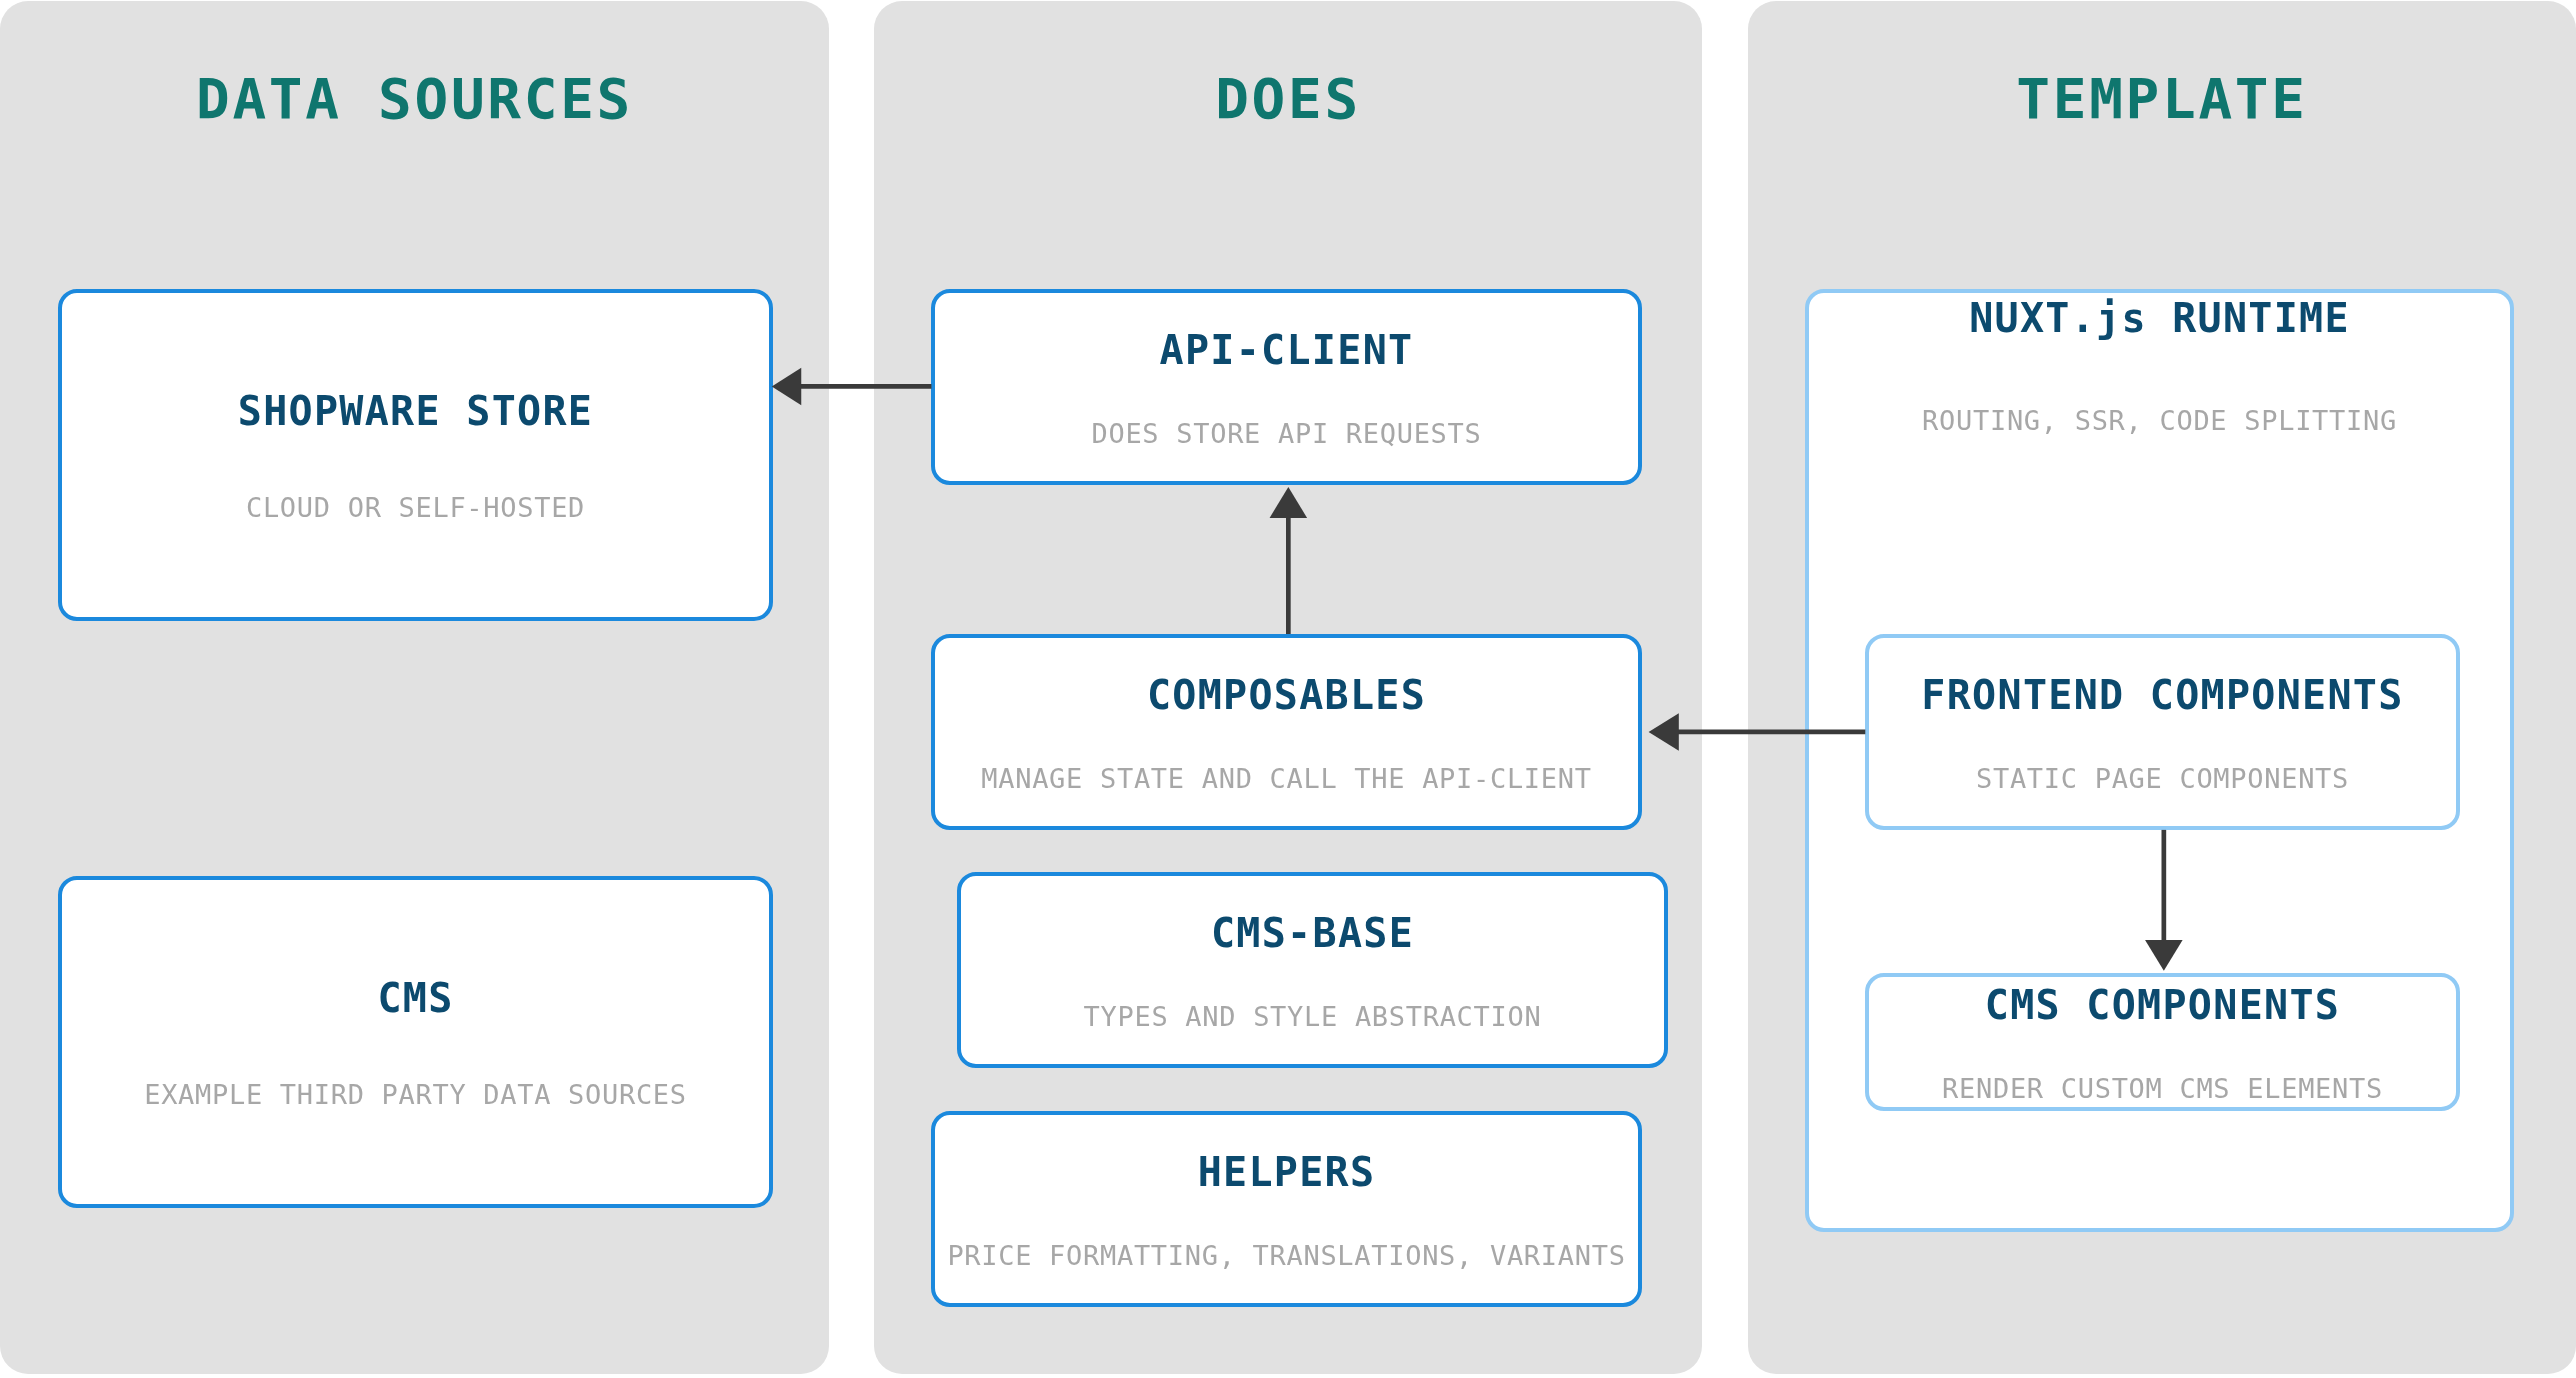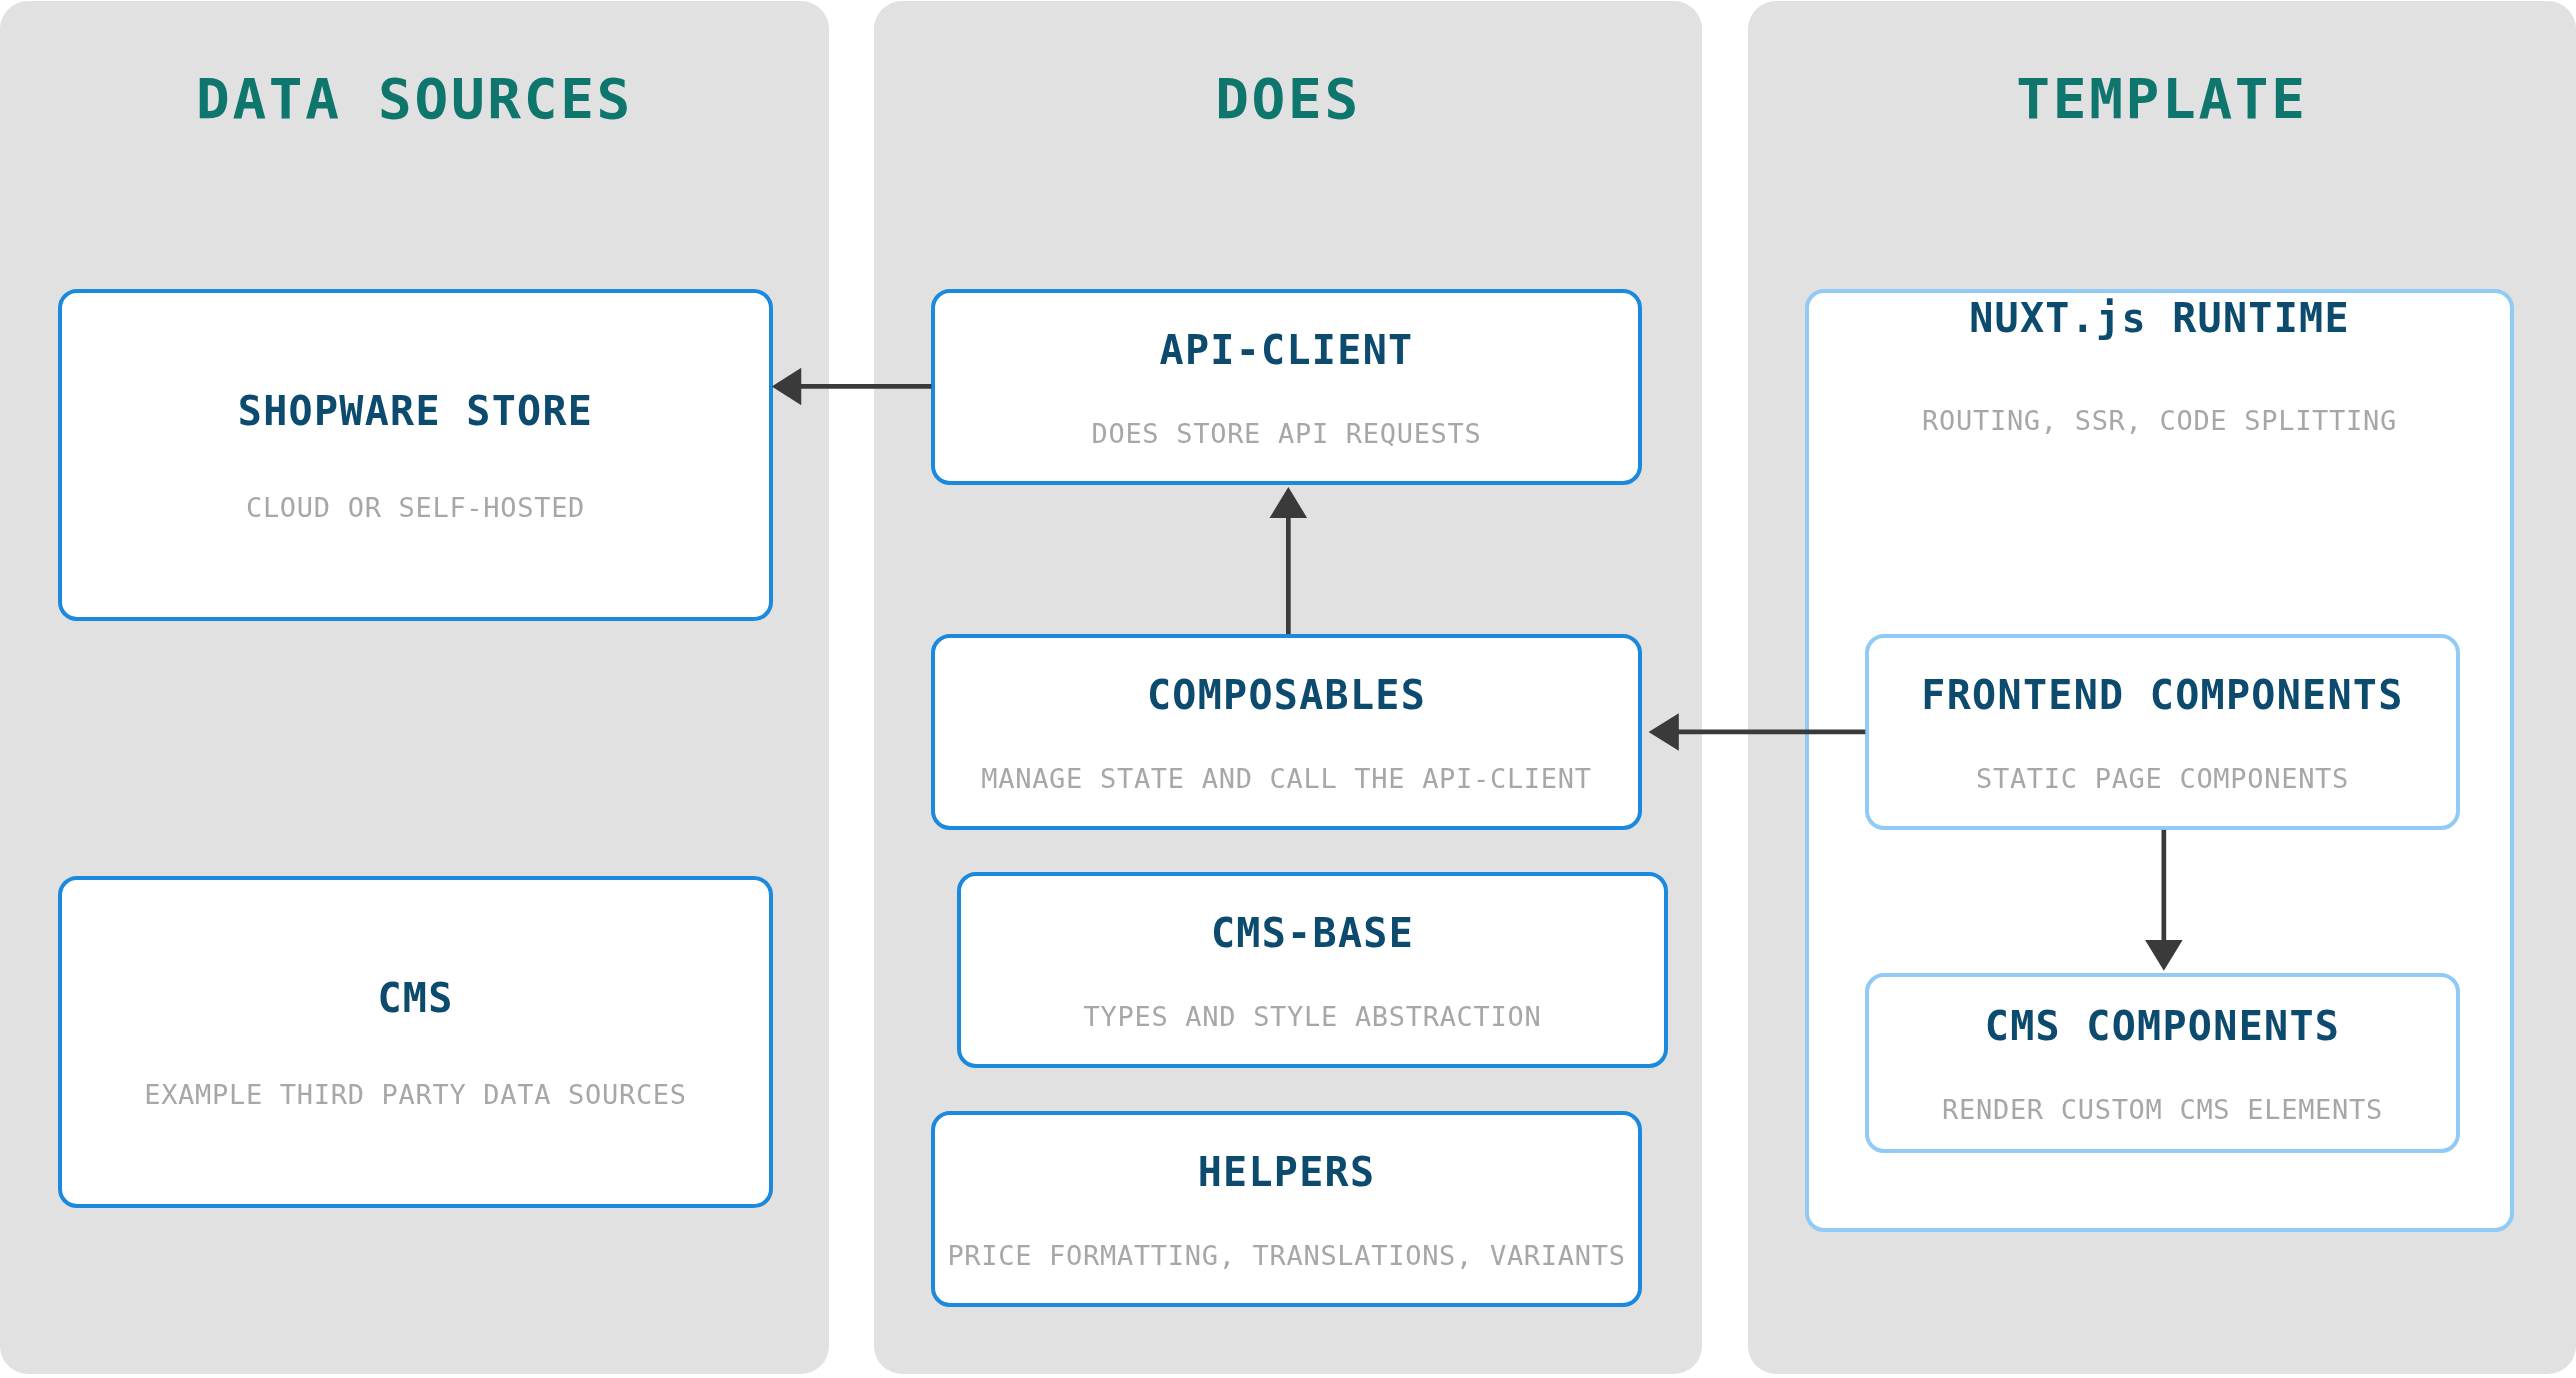--- a/index.html
+++ b/index.html
@@ -100,21 +100,21 @@
   <div class="box light top-align" style="left:1805px;top:289px;width:709px;height:943px;">
     <div class="box-title">NUXT.js RUNTIME</div>
     <div class="box-subtitle">ROUTING, SSR, CODE SPLITTING</div>
   </div>
 
   <div class="box light" style="left:1865px;top:634px;width:595px;height:196px;">
     <div class="box-title">FRONTEND COMPONENTS</div>
     <div class="box-subtitle">STATIC PAGE COMPONENTS</div>
   </div>
 
-  <div class="box light" style="left:1865px;top:973px;width:595px;height:180px;">
+  <div class="box light" style="left:1865px;top:973px;width:595px;height:138px;">
     <div class="box-title">CMS COMPONENTS</div>
     <div class="box-subtitle">RENDER CUSTOM CMS ELEMENTS</div>
   </div>
 
   <svg id="arrow-layer" viewBox="0 0 3839 2054">
     <g>
       <line class="arrow-line" x1="1388" y1="576" x2="1192" y2="576"></line>
       <polygon class="arrow-head" points="1150,576 1194,548 1194,604"></polygon>
     </g>
     <g>

